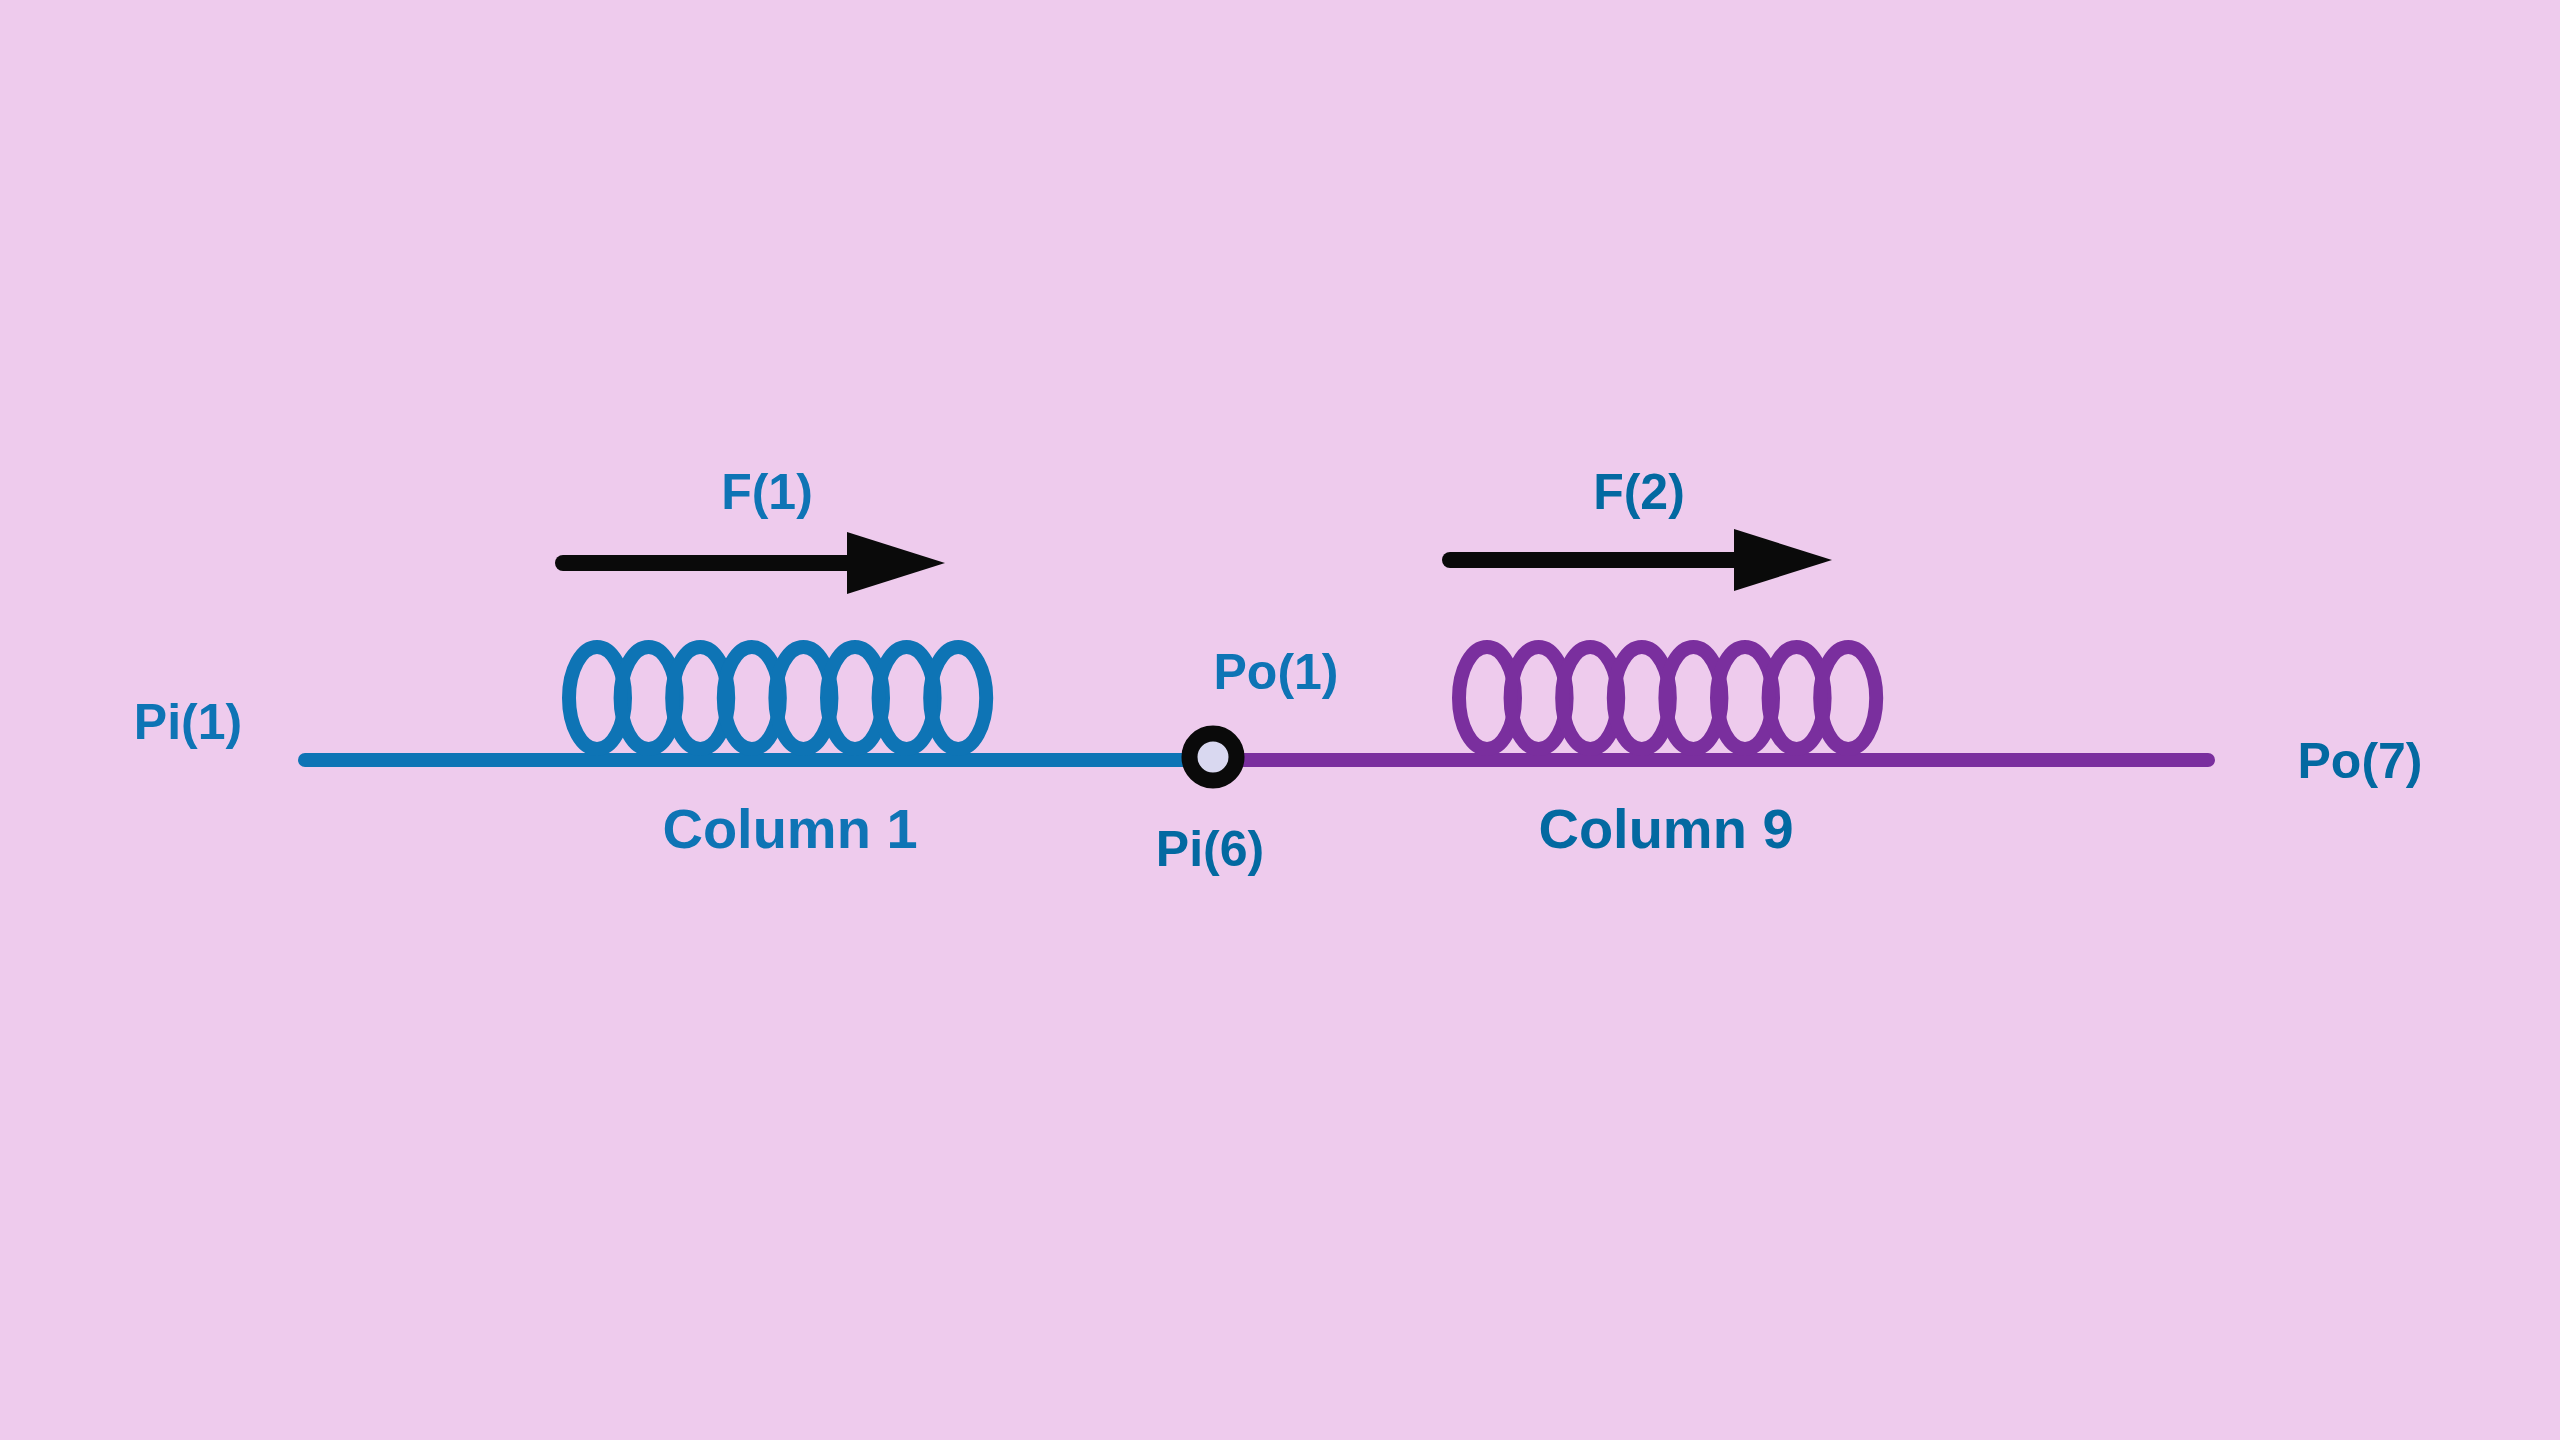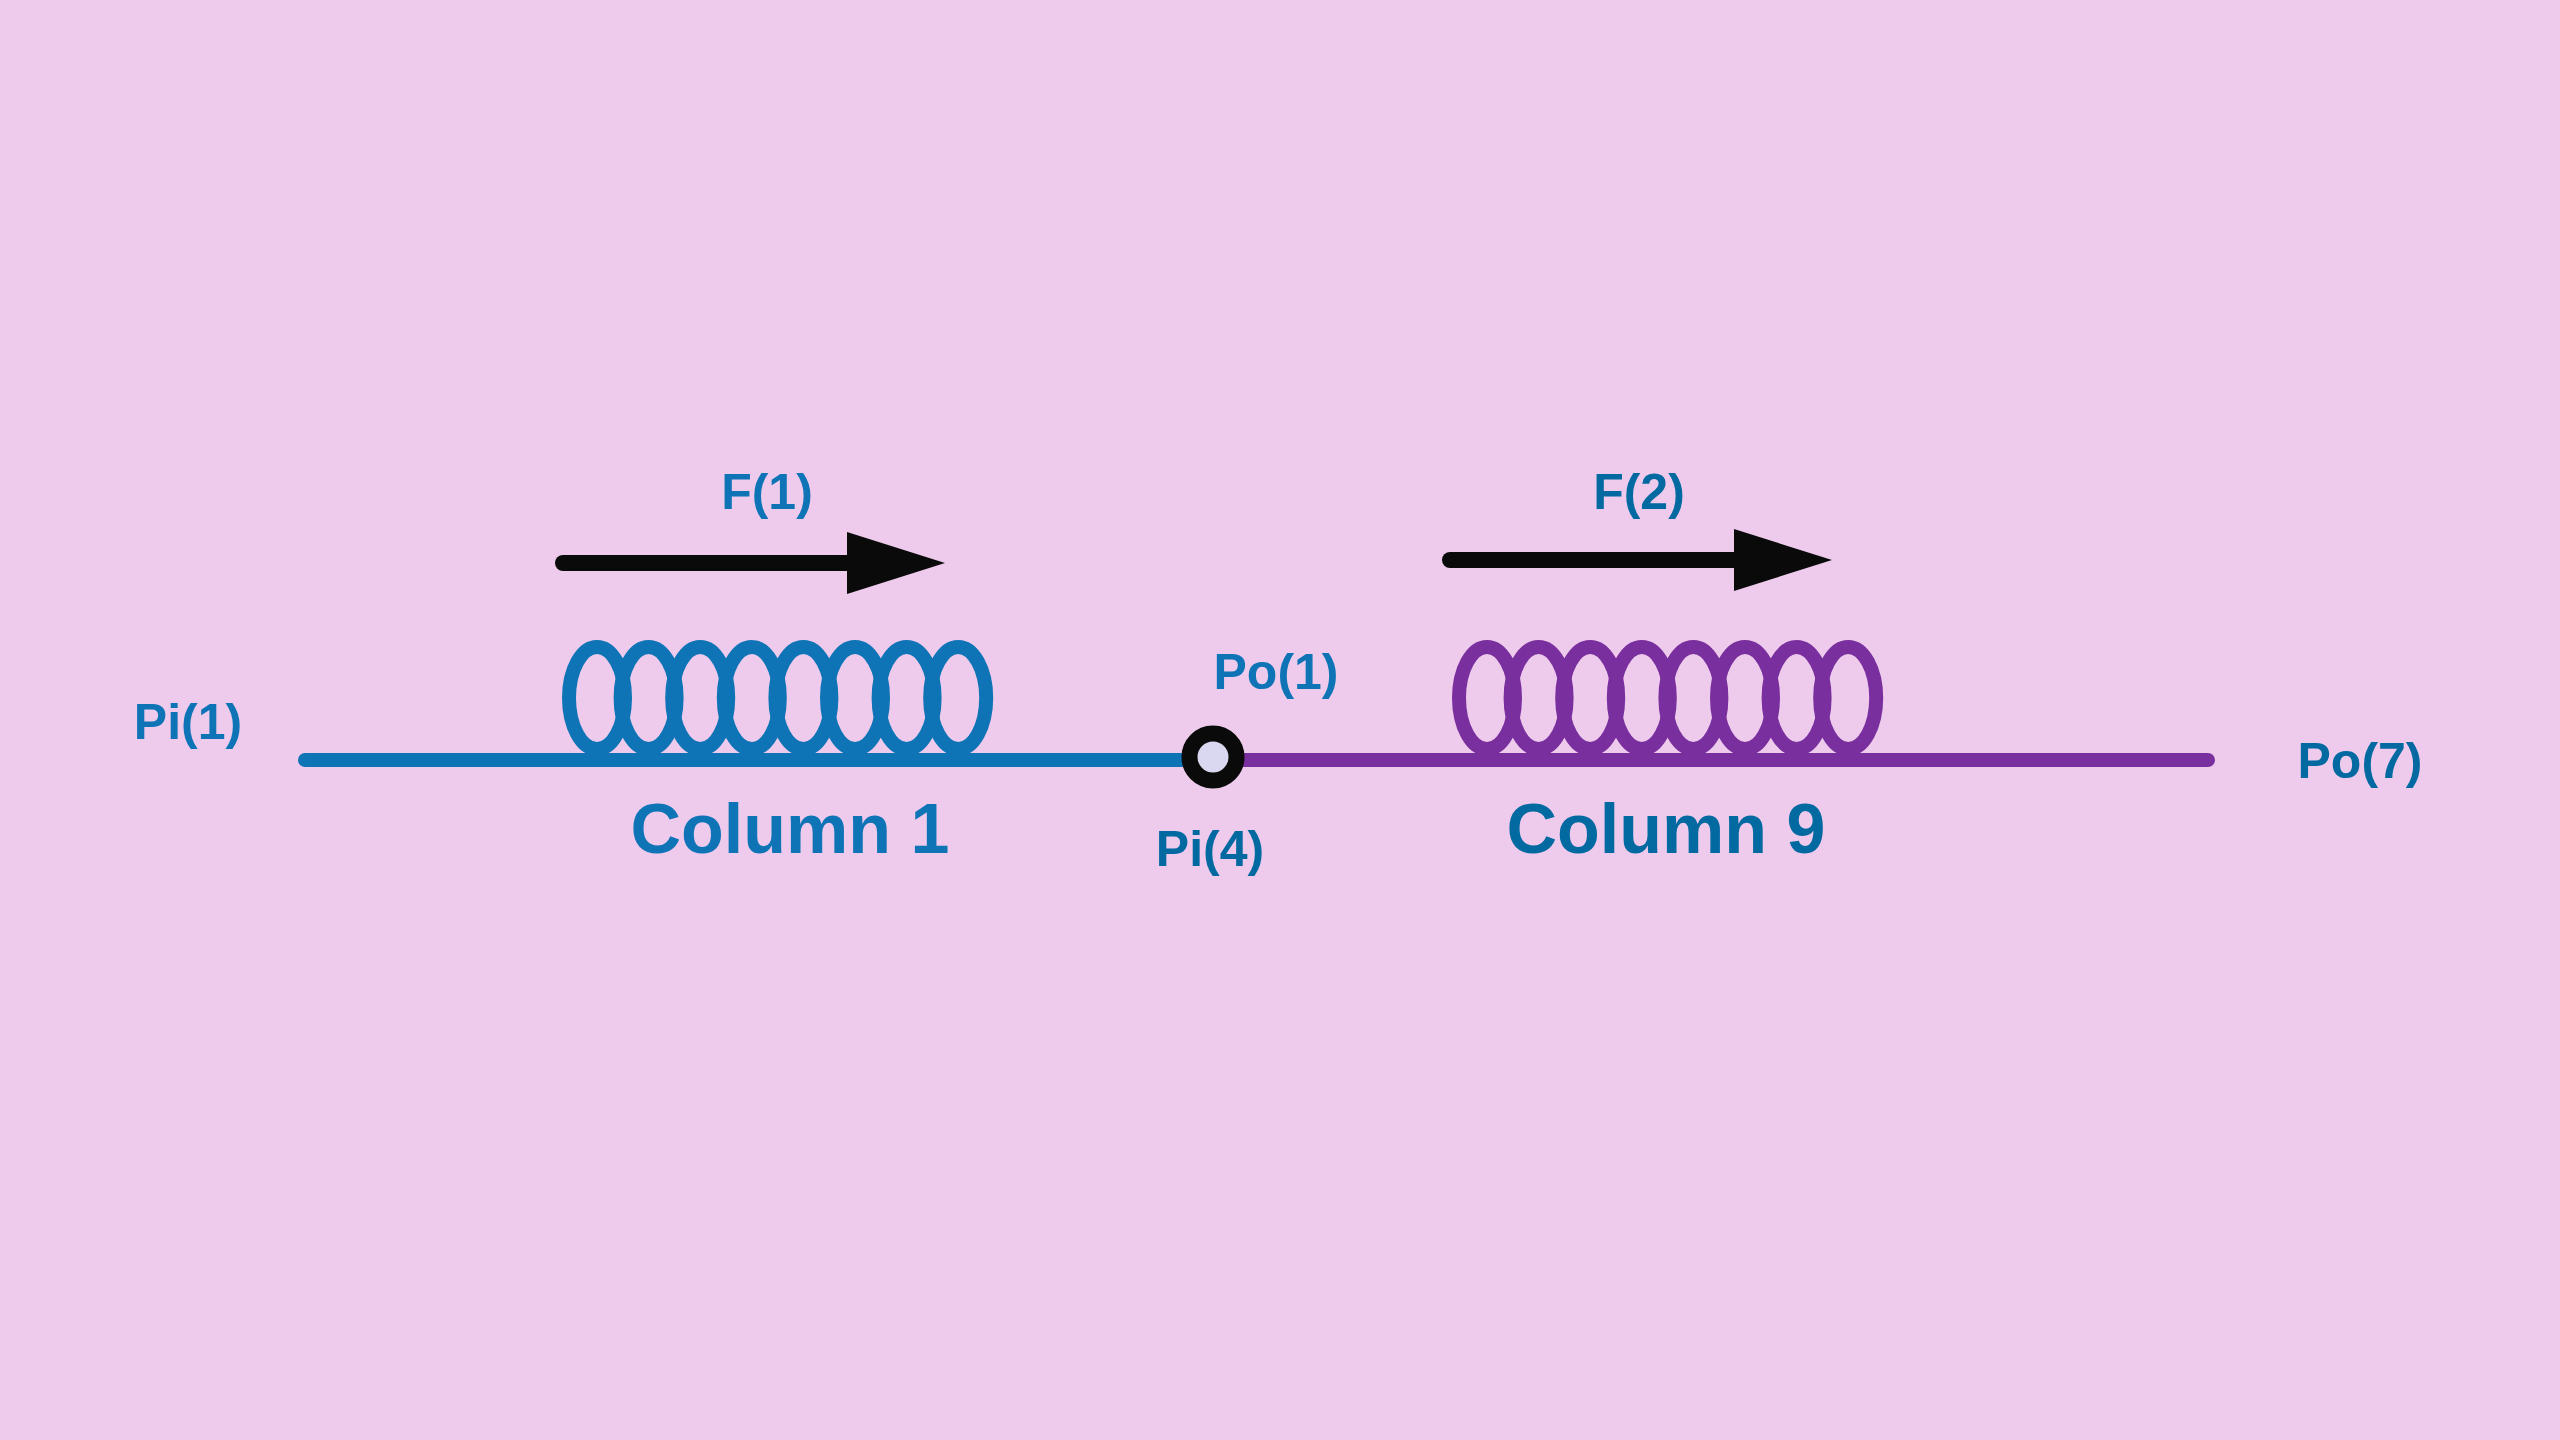--- a/index.html
+++ b/index.html
@@ -19,21 +19,21 @@
   }
   .lbl {
     position: absolute;
     transform: translate(-50%, -50%);
     font-weight: bold;
     font-size: 50px;
     line-height: 1;
     white-space: nowrap;
     user-select: none;
   }
-  .lbl.small { font-size: 70px; }
+  .lbl.small { font-size: 56px; }
   .blue   { color: #0E74B5; }
   .purple { color: #0369a1; }
 </style>
 </head>
 <body>
 
 <div class="canvas">
 
   <svg class="layer" width="2560" height="1440" viewBox="0 0 2560 1440">
     <defs>
@@ -62,18 +62,18 @@
     <use href="#arrow" x="563" y="563" style="color:#0A0A0A"></use>
     <use href="#arrow" x="1450" y="560" style="color:#0A0A0A"></use>
 
     <circle cx="1213" cy="757" r="23.5" fill="#D9D8F0" stroke="#0A0A0A" stroke-width="16"></circle>
   </svg>
 
   <div class="lbl blue" style="left:188px;  top:722px;">Pi(1)</div>
   <div class="lbl blue" style="left:767px;  top:492px;">F(1)</div>
   <div class="lbl blue small" style="left:790px; top:829px;">Column 1</div>
   <div class="lbl blue" style="left:1276px; top:672px;">Po(1)</div>
-  <div class="lbl purple" style="left:1210px; top:849px;">Pi(4)</div>
+  <div class="lbl purple" style="left:1210px; top:849px;">Pi(6)</div>
   <div class="lbl purple" style="left:1639px; top:492px;">F(2)</div>
   <div class="lbl purple small" style="left:1666px; top:829px;">Column 9</div>
   <div class="lbl purple" style="left:2360px; top:761px;">Po(7)</div>
 
 </div>
 
 </body></html>

